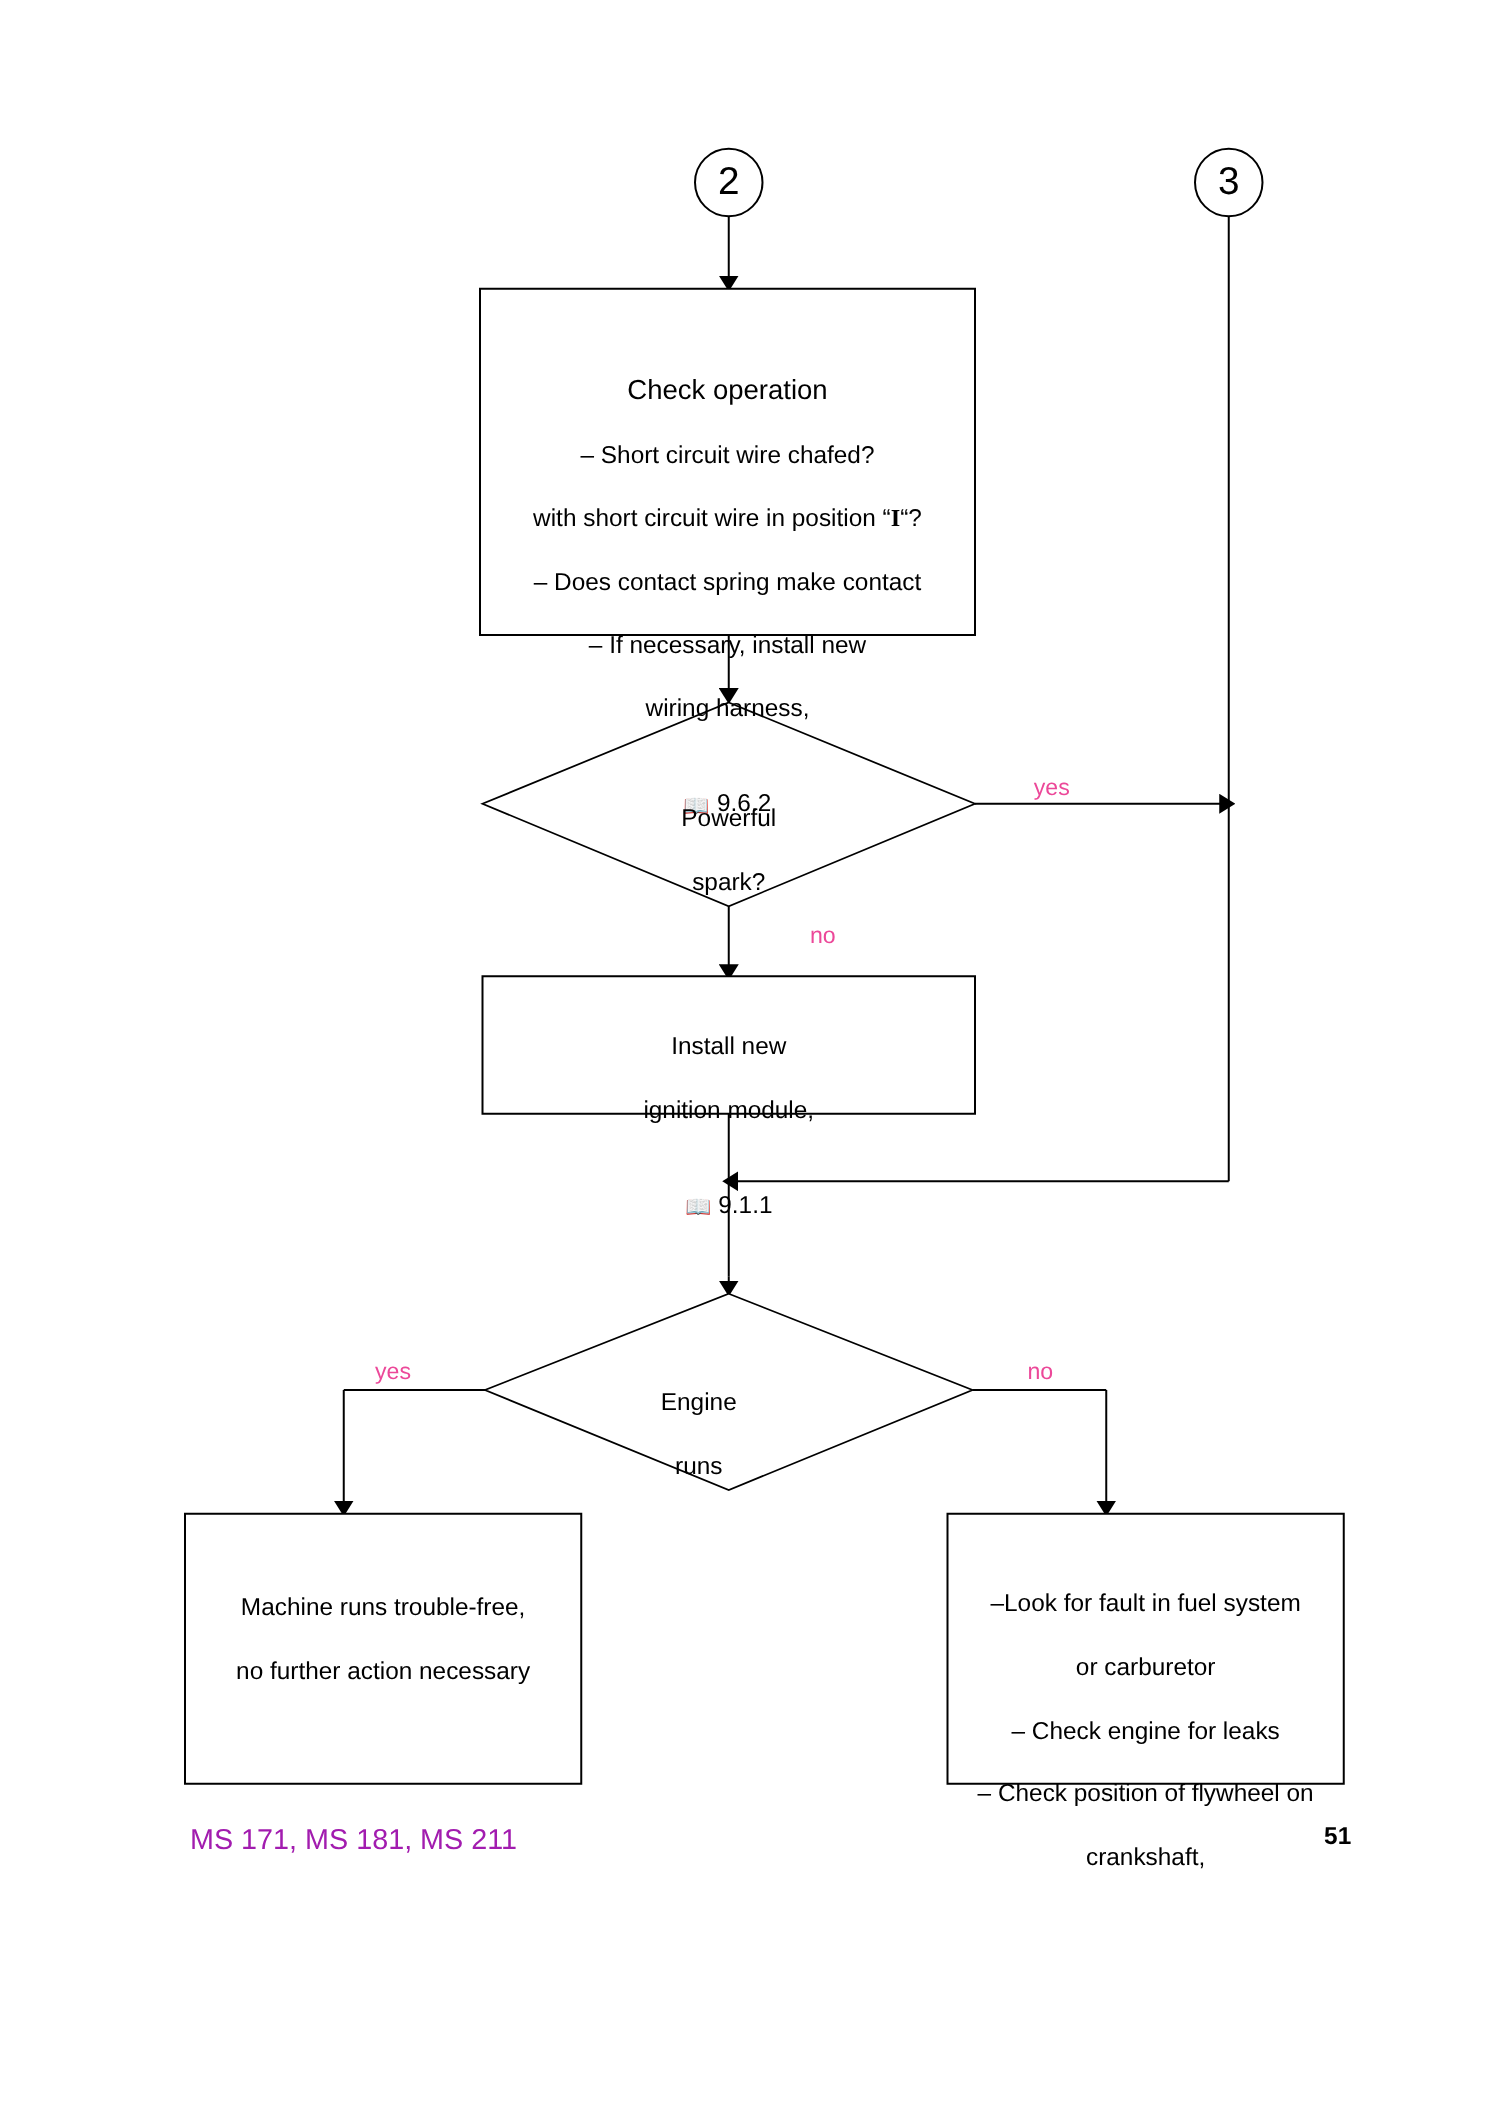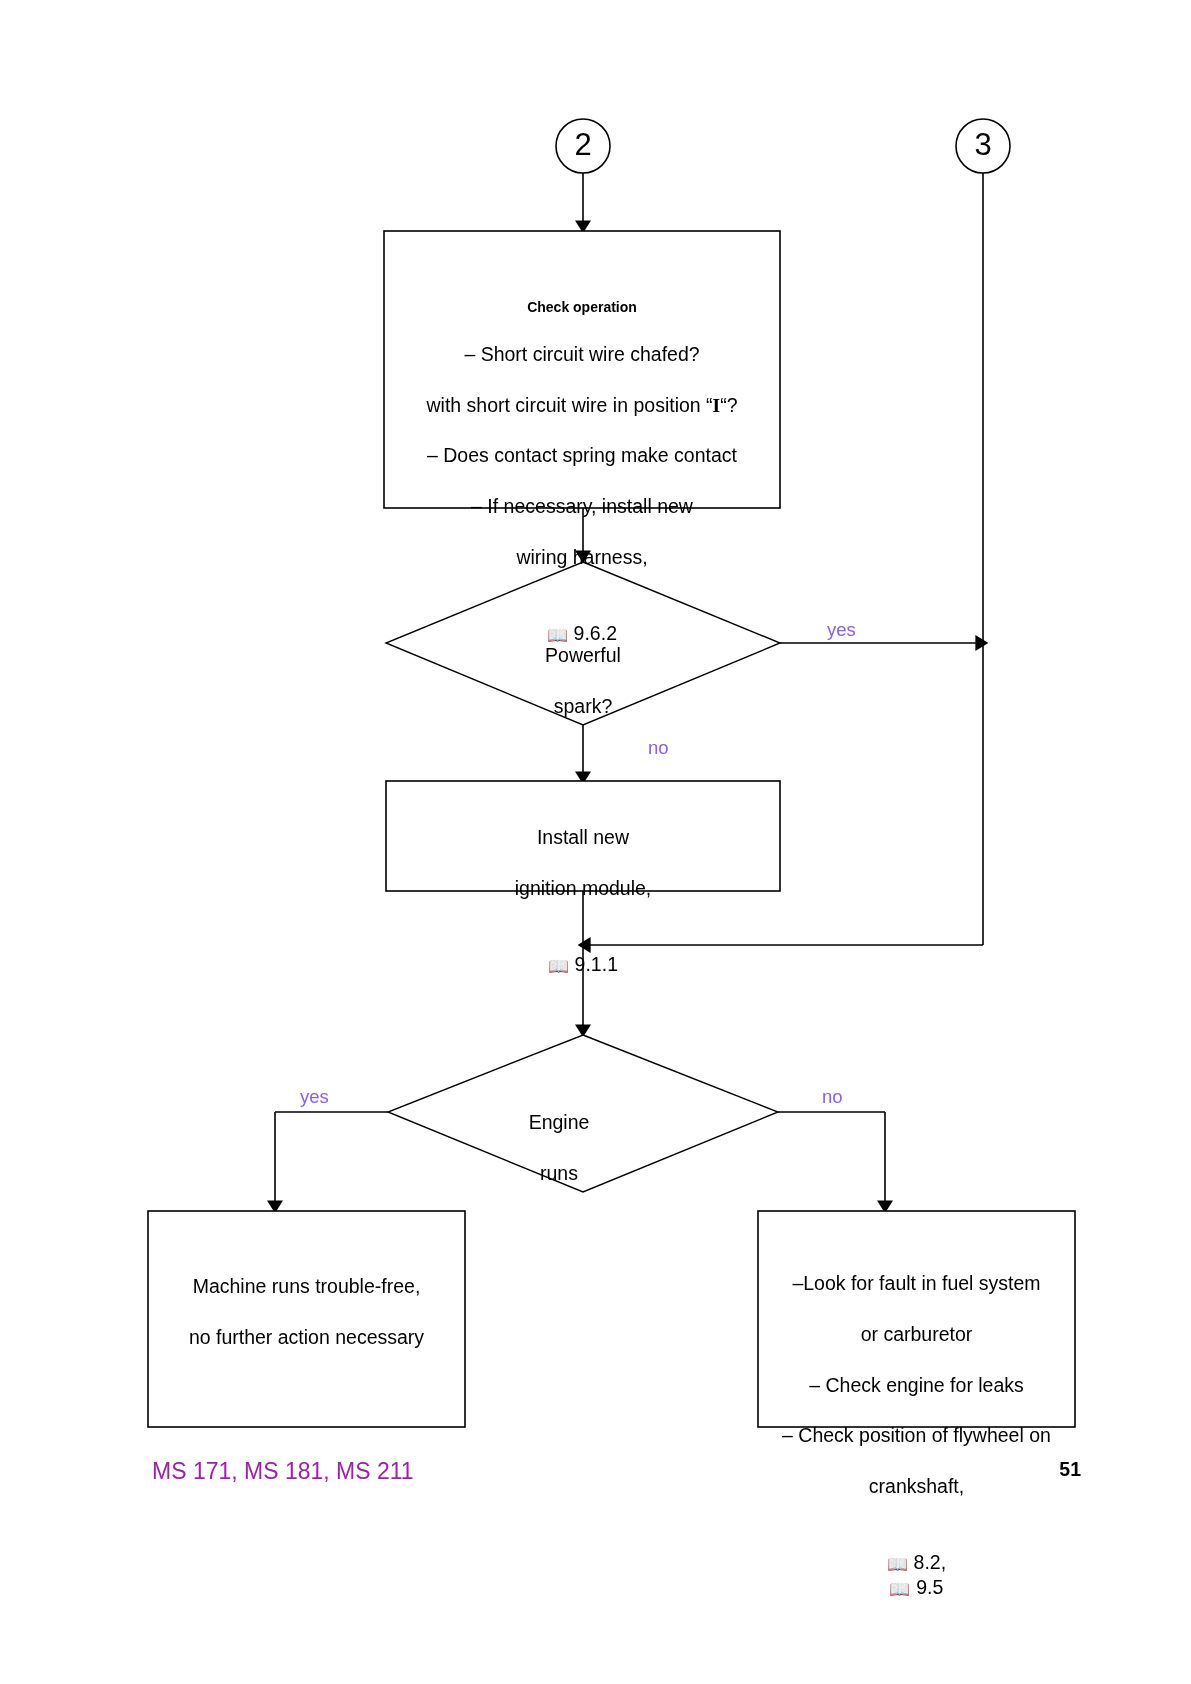--- a/index.html
+++ b/index.html
@@ -27,29 +27,29 @@
   }
   .node-text {
     position: absolute;
     text-align: center;
     line-height: 1.30;
     font-size: 19.5px;
     color: #000;
     white-space: pre-line;
   }
   .box-title {
-    font-weight: bold;
-    font-size: 14px;
+    font-weight: normal;
+    font-size: 22px;
     line-height: 1.30;
   }
   .edge-label {
     position: absolute;
     font-size: 18.5px;
     line-height: 1;
-    color: #8b5cf6;
+    color: #ec4899;
   }
   .connector-num {
     position: absolute;
     font-size: 31px;
     line-height: 1;
     text-align: center;
     color: #000;
   }
   .book-ref {
     display: inline-block;
@@ -182,28 +182,18 @@
     <div>Machine runs trouble-free,</div>
     <div>no further action necessary</div>
   </div>
 
   <div class="node-text" style="left:758px; top:1246px; width:317px;">
     <div>–Look for fault in fuel system</div>
     <div>or carburetor</div>
     <div>– Check engine for leaks</div>
     <div>– Check position of flywheel on</div>
     <div>crankshaft,</div>
-    <div>
-      <span class="book-ref">
-        <span class="book-icon">📖</span>
-        <span>8.2,</span>
-      </span>
-      <span class="book-ref">
-        <span class="book-icon">📖</span>
-        <span>9.5</span>
-      </span>
-    </div>
   </div>
 
   <div class="footer-left">MS 171, MS 181, MS 211</div>
   <div class="footer-right">51</div>
 
 </div>
 
 </body></html>

